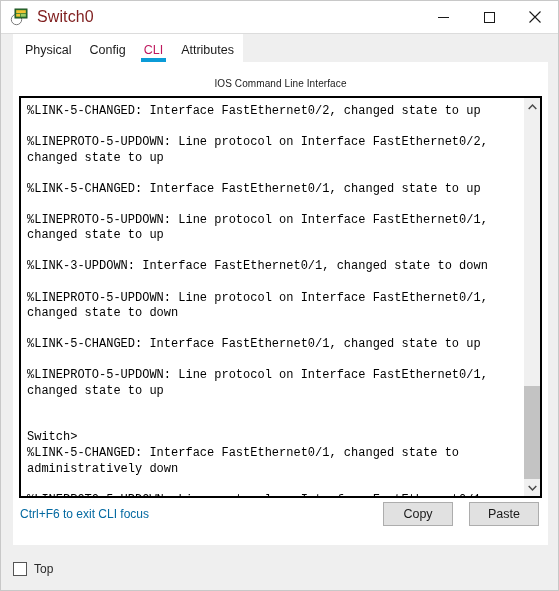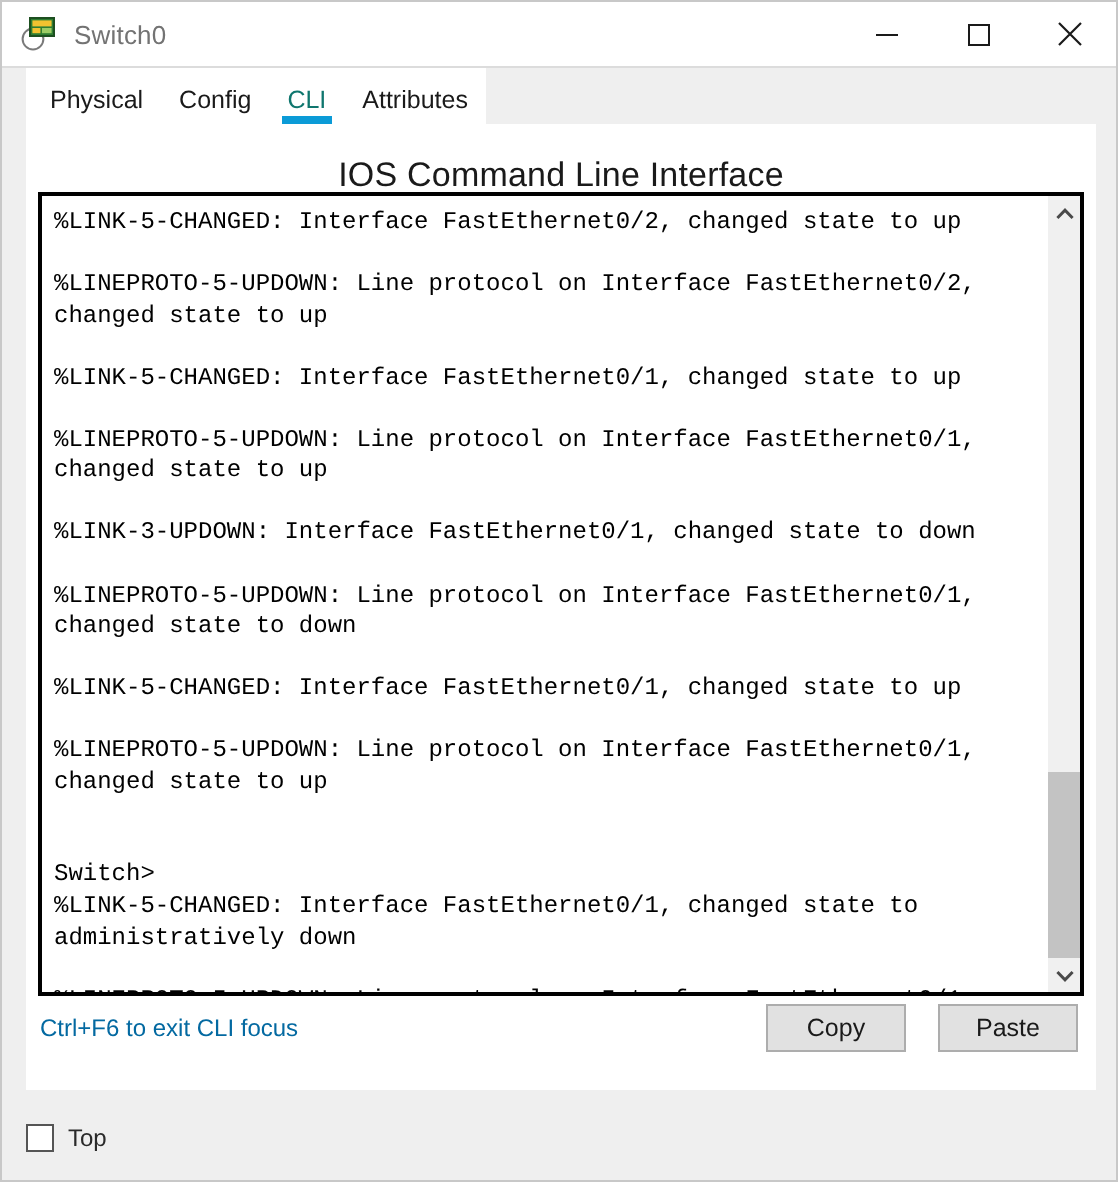--- a/index.html
+++ b/index.html
@@ -40,22 +40,22 @@
   .title-icon {
     width: 20px;
     height: 20px;
     margin-left: 8px;
     margin-right: 8px;
     position: relative;
     flex: 0 0 auto;
   }
   .title-icon svg { display:block; }
   .title-text {
-    font-size: 13px;
-    color: #737373;
+    font-size: 16px;
+    color: #7f1d1d;
     letter-spacing: .1px;
     white-space: nowrap;
   }
   .winbtns {
     margin-left: auto;
     display: flex;
     height: 32px;
   }
   .winbtn {
     width: 46px;
@@ -94,21 +94,21 @@
     padding: 0 0 6px 0;
     margin: 0 9px;
     line-height: 14px;
     white-space: nowrap;
     cursor: default;
     background: transparent;
     border: none;
     font-family: Liberation Sans, sans-serif;
   }
   .tab:first-child { margin-left: 12px; }
-  .tab.active { color: #0f766e; }
+  .tab.active { color: #be185d; }
   .tab.active .tab-underline {
     position: absolute;
     left: -3px;
     right: -3px;
     bottom: 1px;
     height: 4px;
     background: #0b9bd7;
   }
 
   
@@ -117,21 +117,21 @@
     left: 12px;
     top: 61px;
     width: 535px;
     height: 483px;
     background: #ffffff;
     box-sizing: border-box;
   }
 
   .panel-heading {
     text-align: center;
-    font-size: 17px;
+    font-size: 10px;
     color: #1a1a1a;
     padding-top: 16px;
     padding-bottom: 16px;
     letter-spacing: .1px;
   }
 
   
   .console-wrap {
     position: absolute;
     left: 6px;

